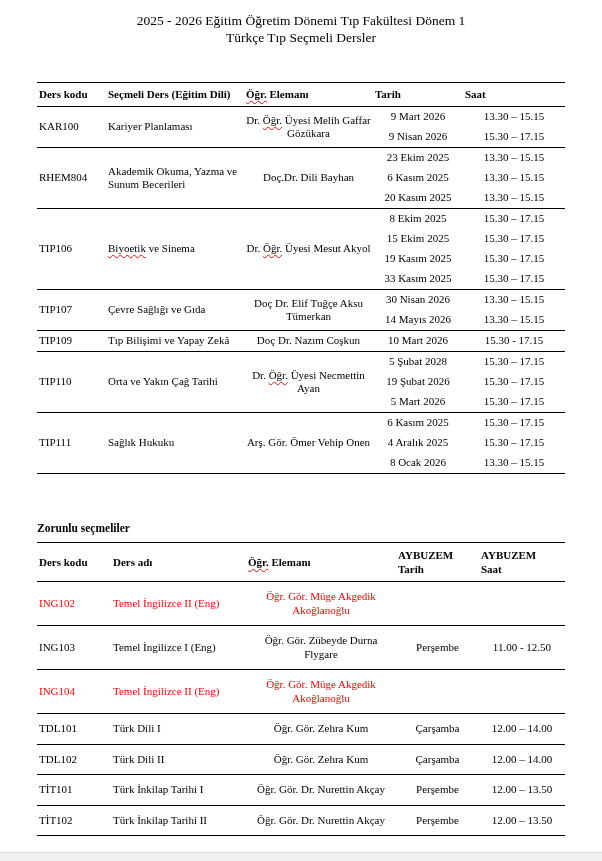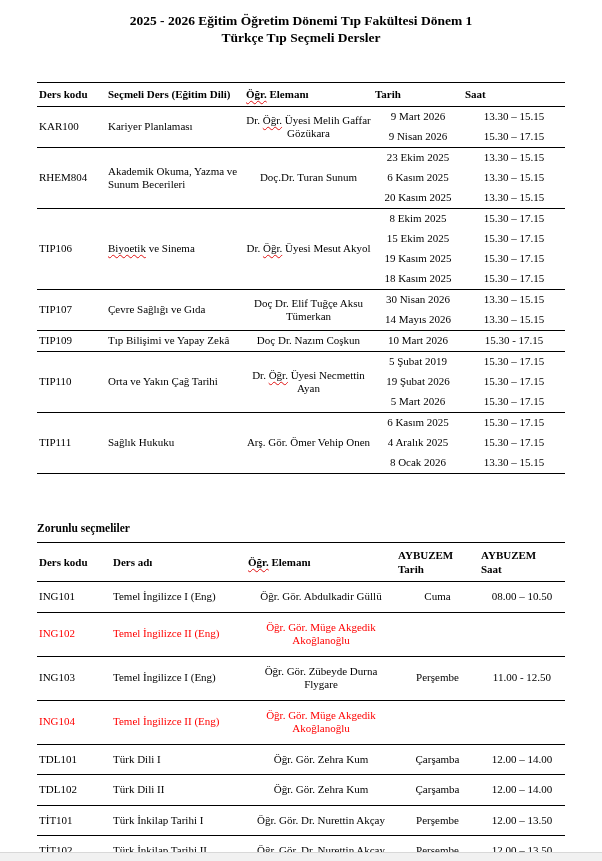--- a/index.html
+++ b/index.html
@@ -7,21 +7,21 @@
     width: 602px; height: 861px;
     background: #ffffff;
     overflow: hidden;
     font-family: "Liberation Serif", "DejaVu Serif", serif;
     color: #000;
     position: relative;
   }
   .page { width: 602px; height: 861px; position: relative; }
   .doc-title {
     text-align: center;
-    font-weight: bold;
+    font-weight: normal;
     font-size: 13.5px;
     line-height: 17px;
     padding-top: 12px;
   }
   .content { padding: 0 37px; }
 
   table {
     width: 528px;
     border-collapse: collapse;
     table-layout: fixed;
@@ -136,21 +136,21 @@
             <td class="c-date">9 Mart 2026</td>
             <td class="c-time">13.30 – 15.15</td>
           </tr>
           <tr>
             <td class="c-date">9 Nisan 2026</td>
             <td class="c-time">15.30 – 17.15</td>
           </tr>
           <tr class="group-start">
             <td class="c-code" rowspan="3">RHEM804</td>
             <td class="c-name" rowspan="3">Akademik Okuma, Yazma ve Sunum Becerileri</td>
-            <td class="c-inst" rowspan="3">Doç.Dr. Turan Sunum</td>
+            <td class="c-inst" rowspan="3">Doç.Dr. Dili Bayhan</td>
             <td class="c-date">23 Ekim 2025</td>
             <td class="c-time">13.30 – 15.15</td>
           </tr>
           <tr>
             <td class="c-date">6 Kasım 2025</td>
             <td class="c-time">13.30 – 15.15</td>
           </tr>
           <tr>
             <td class="c-date">20 Kasım 2025</td>
             <td class="c-time">13.30 – 15.15</td>
@@ -164,21 +164,21 @@
           </tr>
           <tr>
             <td class="c-date">15 Ekim 2025</td>
             <td class="c-time">15.30 – 17.15</td>
           </tr>
           <tr>
             <td class="c-date">19 Kasım 2025</td>
             <td class="c-time">15.30 – 17.15</td>
           </tr>
           <tr>
-            <td class="c-date">18 Kasım 2025</td>
+            <td class="c-date">33 Kasım 2025</td>
             <td class="c-time">15.30 – 17.15</td>
           </tr>
           <tr class="group-start">
             <td class="c-code" rowspan="2">TIP107</td>
             <td class="c-name" rowspan="2">Çevre Sağlığı ve Gıda</td>
             <td class="c-inst" rowspan="2">Doç Dr. Elif Tuğçe Aksu Tümerkan</td>
             <td class="c-date">30 Nisan 2026</td>
             <td class="c-time">13.30 – 15.15</td>
           </tr>
           <tr>
@@ -189,21 +189,21 @@
             <td class="c-code">TIP109</td>
             <td class="c-name">Tıp Bilişimi ve Yapay Zekâ</td>
             <td class="c-inst">Doç Dr. Nazım Coşkun</td>
             <td class="c-date">10 Mart 2026</td>
             <td class="c-time">15.30 - 17.15</td>
           </tr>
           <tr class="group-start">
             <td class="c-code" rowspan="3">TIP110</td>
             <td class="c-name" rowspan="3">Orta ve Yakın Çağ Tarihi</td>
             <td class="c-inst" rowspan="3">Dr. <span class="squiggle">Öğr.</span> Üyesi Necmettin Ayan</td>
-            <td class="c-date">5 Şubat 2019</td>
+            <td class="c-date">5 Şubat 2028</td>
             <td class="c-time">15.30 – 17.15</td>
           </tr>
           <tr>
             <td class="c-date">19 Şubat 2026</td>
             <td class="c-time">15.30 – 17.15</td>
           </tr>
           <tr>
             <td class="c-date">5 Mart 2026</td>
             <td class="c-time">15.30 – 17.15</td>
           </tr>
@@ -240,27 +240,20 @@
             <th class="c-code">Ders kodu</th>
             <th class="c-name">Ders adı</th>
             <th class="c-inst"><span class="squiggle">Öğr.</span> Elemanı</th>
             <th class="c-day">AYBUZEM
 Tarih</th>
             <th class="c-time">AYBUZEM
 Saat</th>
           </tr>
         </thead>
       <tbody id="t2-body">
-          <tr>
-            <td class="c-code">ING101</td>
-            <td class="c-name">Temel İngilizce I (Eng)</td>
-            <td class="c-inst">Öğr. Gör. Abdulkadir Güllü</td>
-            <td class="c-day">Cuma</td>
-            <td class="c-time">08.00 – 10.50</td>
-          </tr>
           <tr class="red">
             <td class="c-code">ING102</td>
             <td class="c-name">Temel İngilizce II (Eng)</td>
             <td class="c-inst">Öğr. Gör. Müge Akgedik Akoğlanoğlu</td>
             <td class="c-day"></td>
             <td class="c-time"></td>
           </tr>
           <tr>
             <td class="c-code">ING103</td>
             <td class="c-name">Temel İngilizce I (Eng)</td>

